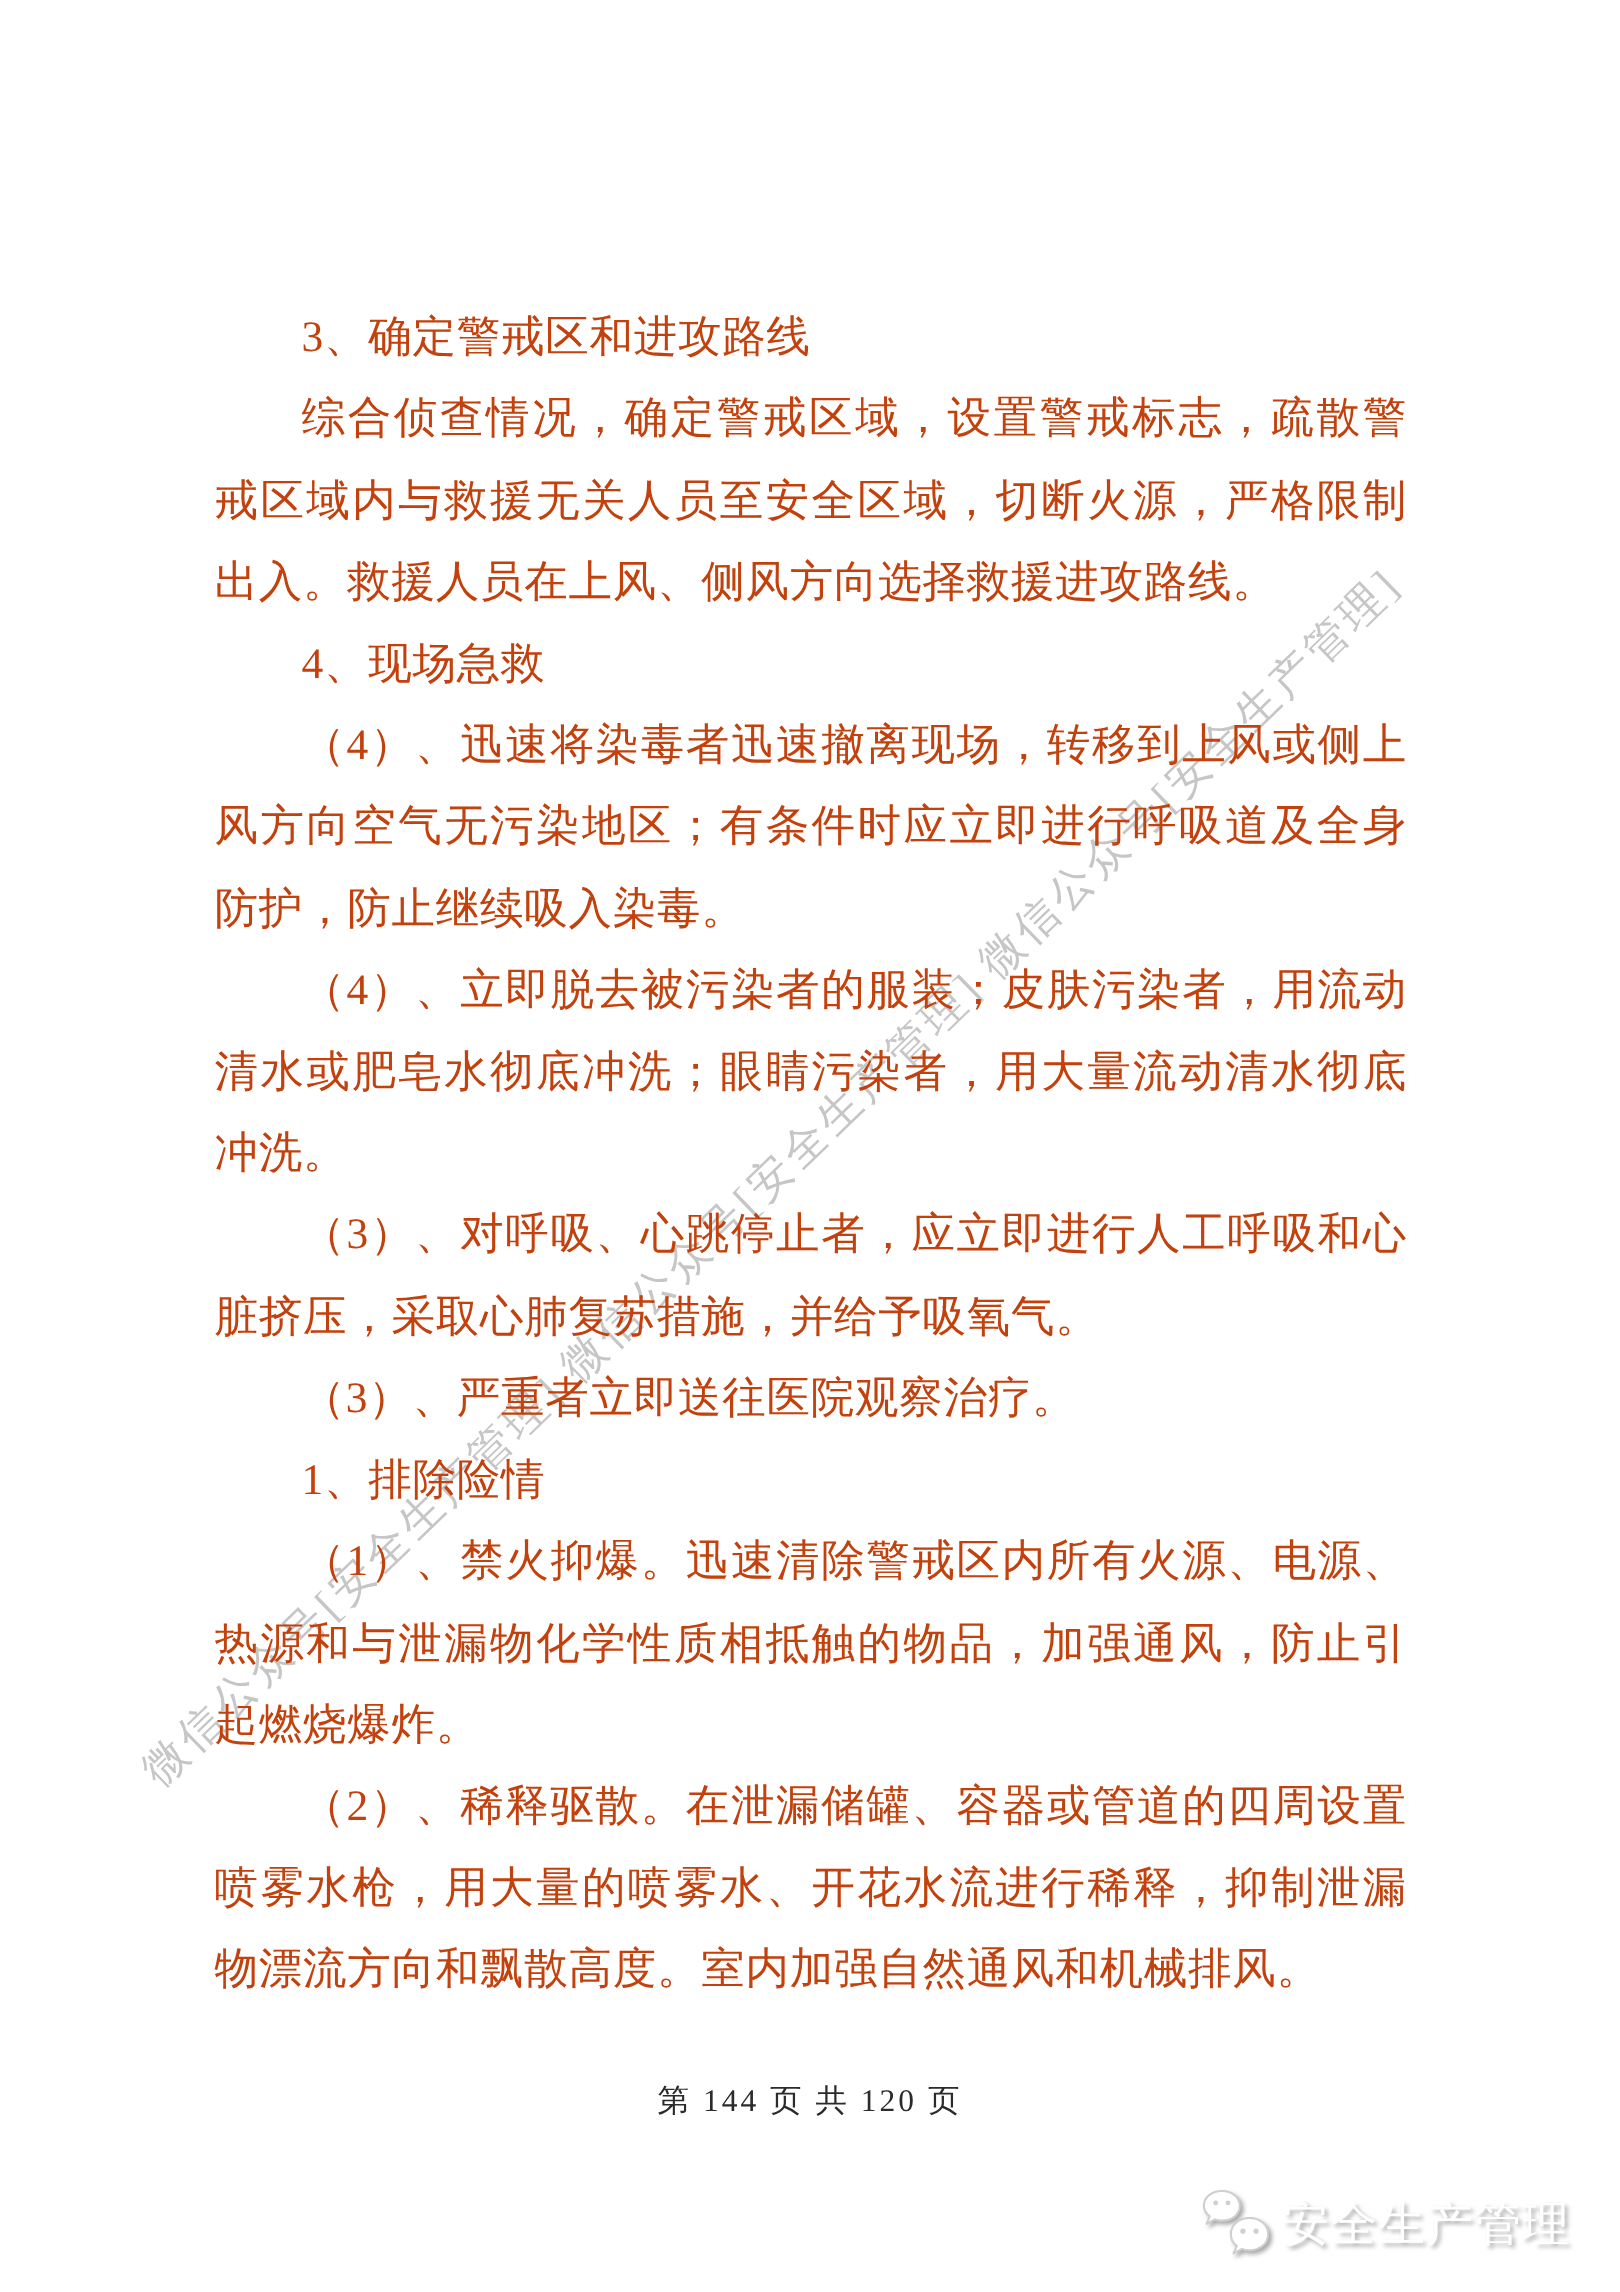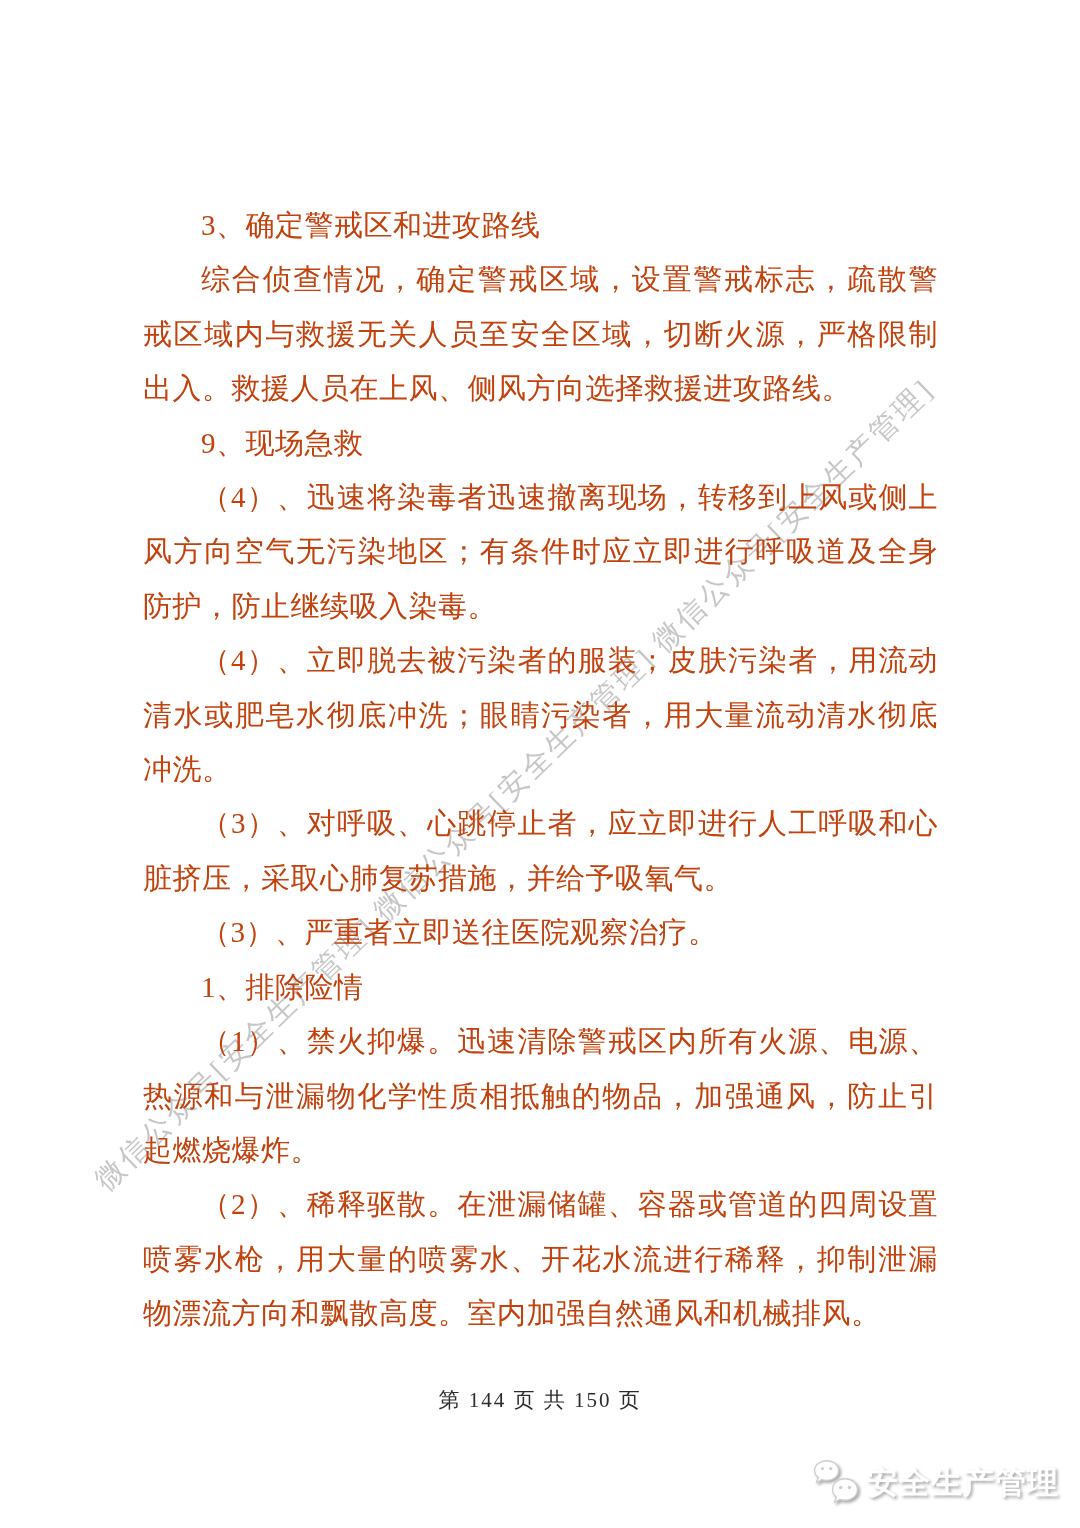--- a/index.html
+++ b/index.html
@@ -56,27 +56,26 @@
   .page-footer span {
     font-size: 21px;
     line-height: 32px;
     color: #2b2b2b;
     letter-spacing: 2px;
   }
   
   .brand {
     position: absolute;
     top: 1458px;
-    right: 21px;
+    right: 33px;
     display: flex;
     align-items: center;
     gap: 7px;
     z-index: 1;
     filter: drop-shadow(2.5px 2.5px 1.5px rgba(125,125,125,0.65));
-    font-weight: bold;
   }
   .brand .wechat-icon-svg {
     display: block;
     width: 48px;
     height: 50px;
   }
   .brand .brand-name {
     font-size: 31px;
     letter-spacing: 1px;
     color: #ffffff;
@@ -86,32 +85,32 @@
 </head>
 <body>
 
 <div class="page">
 
   <div class="watermark">微信公众号[安全生产管理]  微信公众号[安全生产管理]  微信公众号[安全生产管理]</div>
 
   <main class="content">
     <p>3、确定警戒区和进攻路线</p>
     <p>综合侦查情况，确定警戒区域，设置警戒标志，疏散警戒区域内与救援无关人员至安全区域，切断火源，严格限制出入。救援人员在上风、侧风方向选择救援进攻路线。</p>
-    <p>9、现场急救</p>
+    <p>4、现场急救</p>
     <p>（4）、迅速将染毒者迅速撤离现场，转移到上风或侧上风方向空气无污染地区；有条件时应立即进行呼吸道及全身防护，防止继续吸入染毒。</p>
     <p>（4）、立即脱去被污染者的服装；皮肤污染者，用流动清水或肥皂水彻底冲洗；眼睛污染者，用大量流动清水彻底冲洗。</p>
     <p>（3）、对呼吸、心跳停止者，应立即进行人工呼吸和心脏挤压，采取心肺复苏措施，并给予吸氧气。</p>
     <p>（3）、严重者立即送往医院观察治疗。</p>
     <p>1、排除险情</p>
     <p>（1）、禁火抑爆。迅速清除警戒区内所有火源、电源、热源和与泄漏物化学性质相抵触的物品，加强通风，防止引起燃烧爆炸。</p>
     <p>（2）、稀释驱散。在泄漏储罐、容器或管道的四周设置喷雾水枪，用大量的喷雾水、开花水流进行稀释，抑制泄漏物漂流方向和飘散高度。室内加强自然通风和机械排风。</p>
   </main>
 
   <footer class="page-footer">
-    <span>第 144 页 共 150 页</span>
+    <span>第 144 页 共 120 页</span>
   </footer>
 
   <div class="brand">
     <span>
       <svg class="wechat-icon-svg" viewBox="0 0 56 58" xmlns="http://www.w3.org/2000/svg">
         <g fill="#ffffff" stroke="#cfcfcf" stroke-width="1.6" stroke-linejoin="round">
 
           <path d="M31 14.5 C31 21.4 24.7 26 17 26 C15 26 13.1 25.7 11.4 25.1 L5 28.5 L7.6 22.6 C4.8 20.5 3 17.7 3 14.5 C3 7.6 9.3 3 17 3 C24.7 3 31 7.6 31 14.5 Z"></path>
 
           <path d="M53 36.5 C53 43.9 46.4 49 38.5 49 C36.4 49 34.4 48.7 32.6 48 L26 51.5 L28.7 45.6 C25.8 43.4 24 40.3 24 36.5 C24 29.1 30.6 24 38.5 24 C46.4 24 53 29.1 53 36.5 Z"></path>

